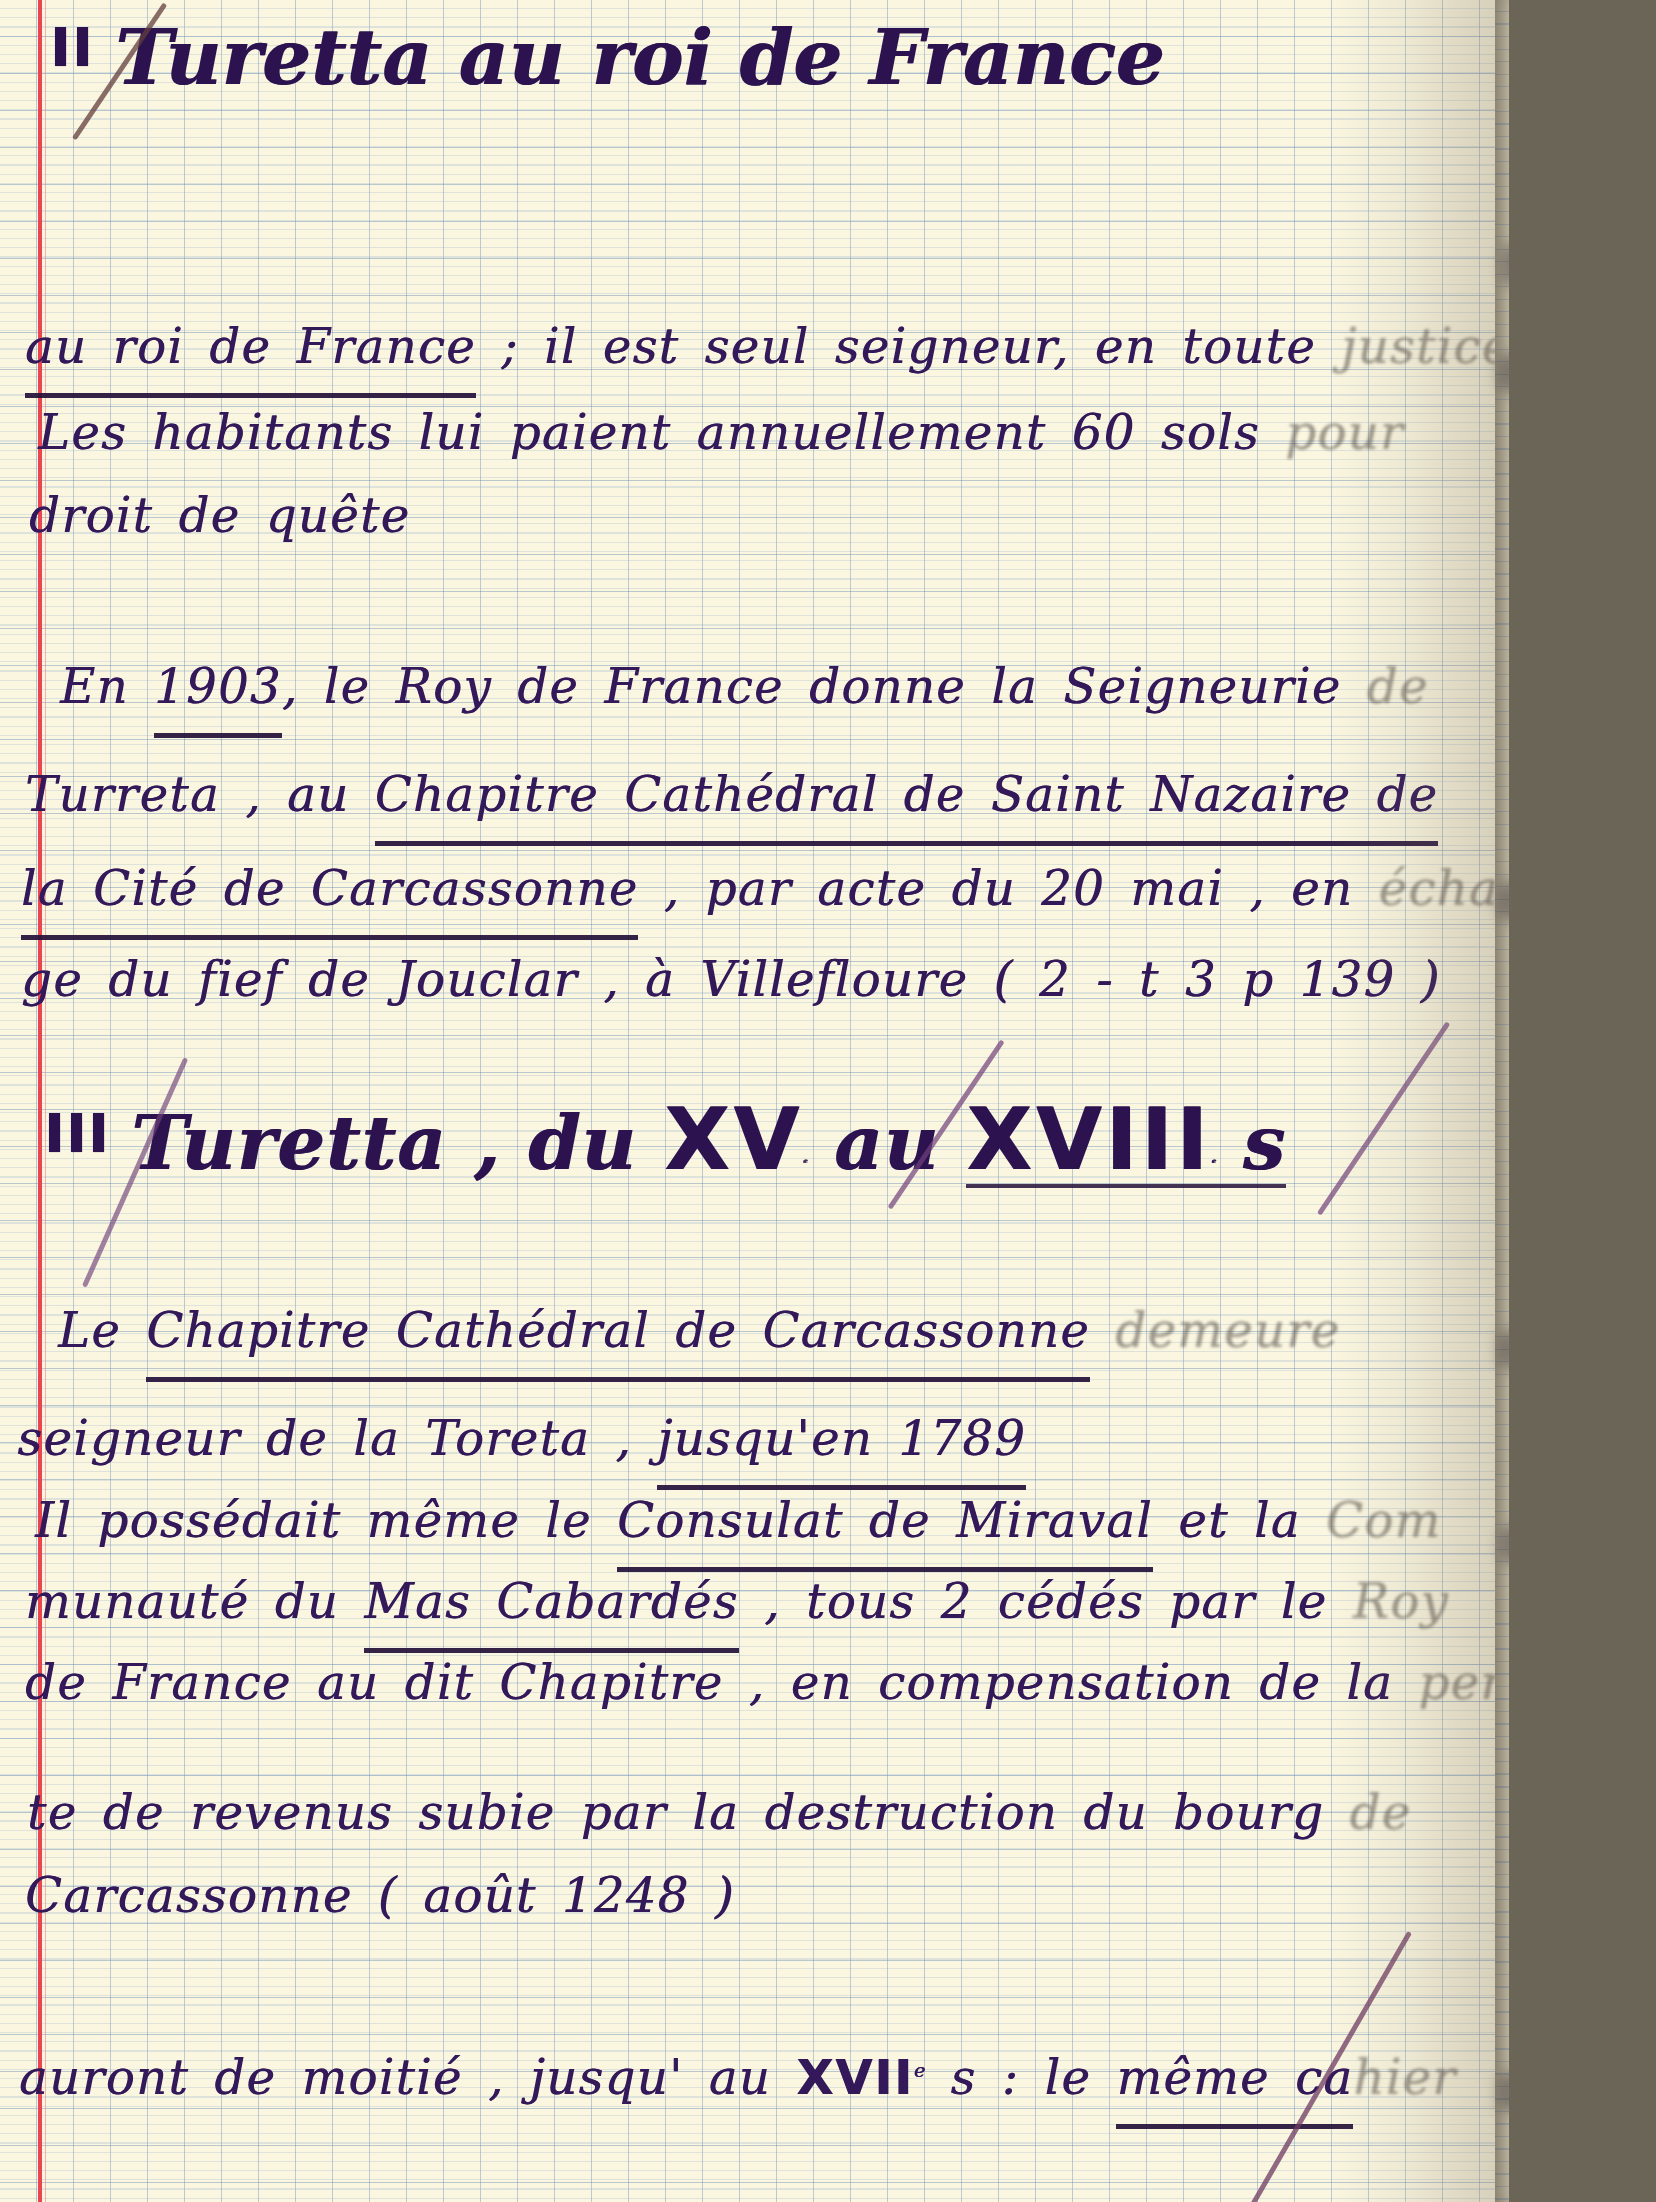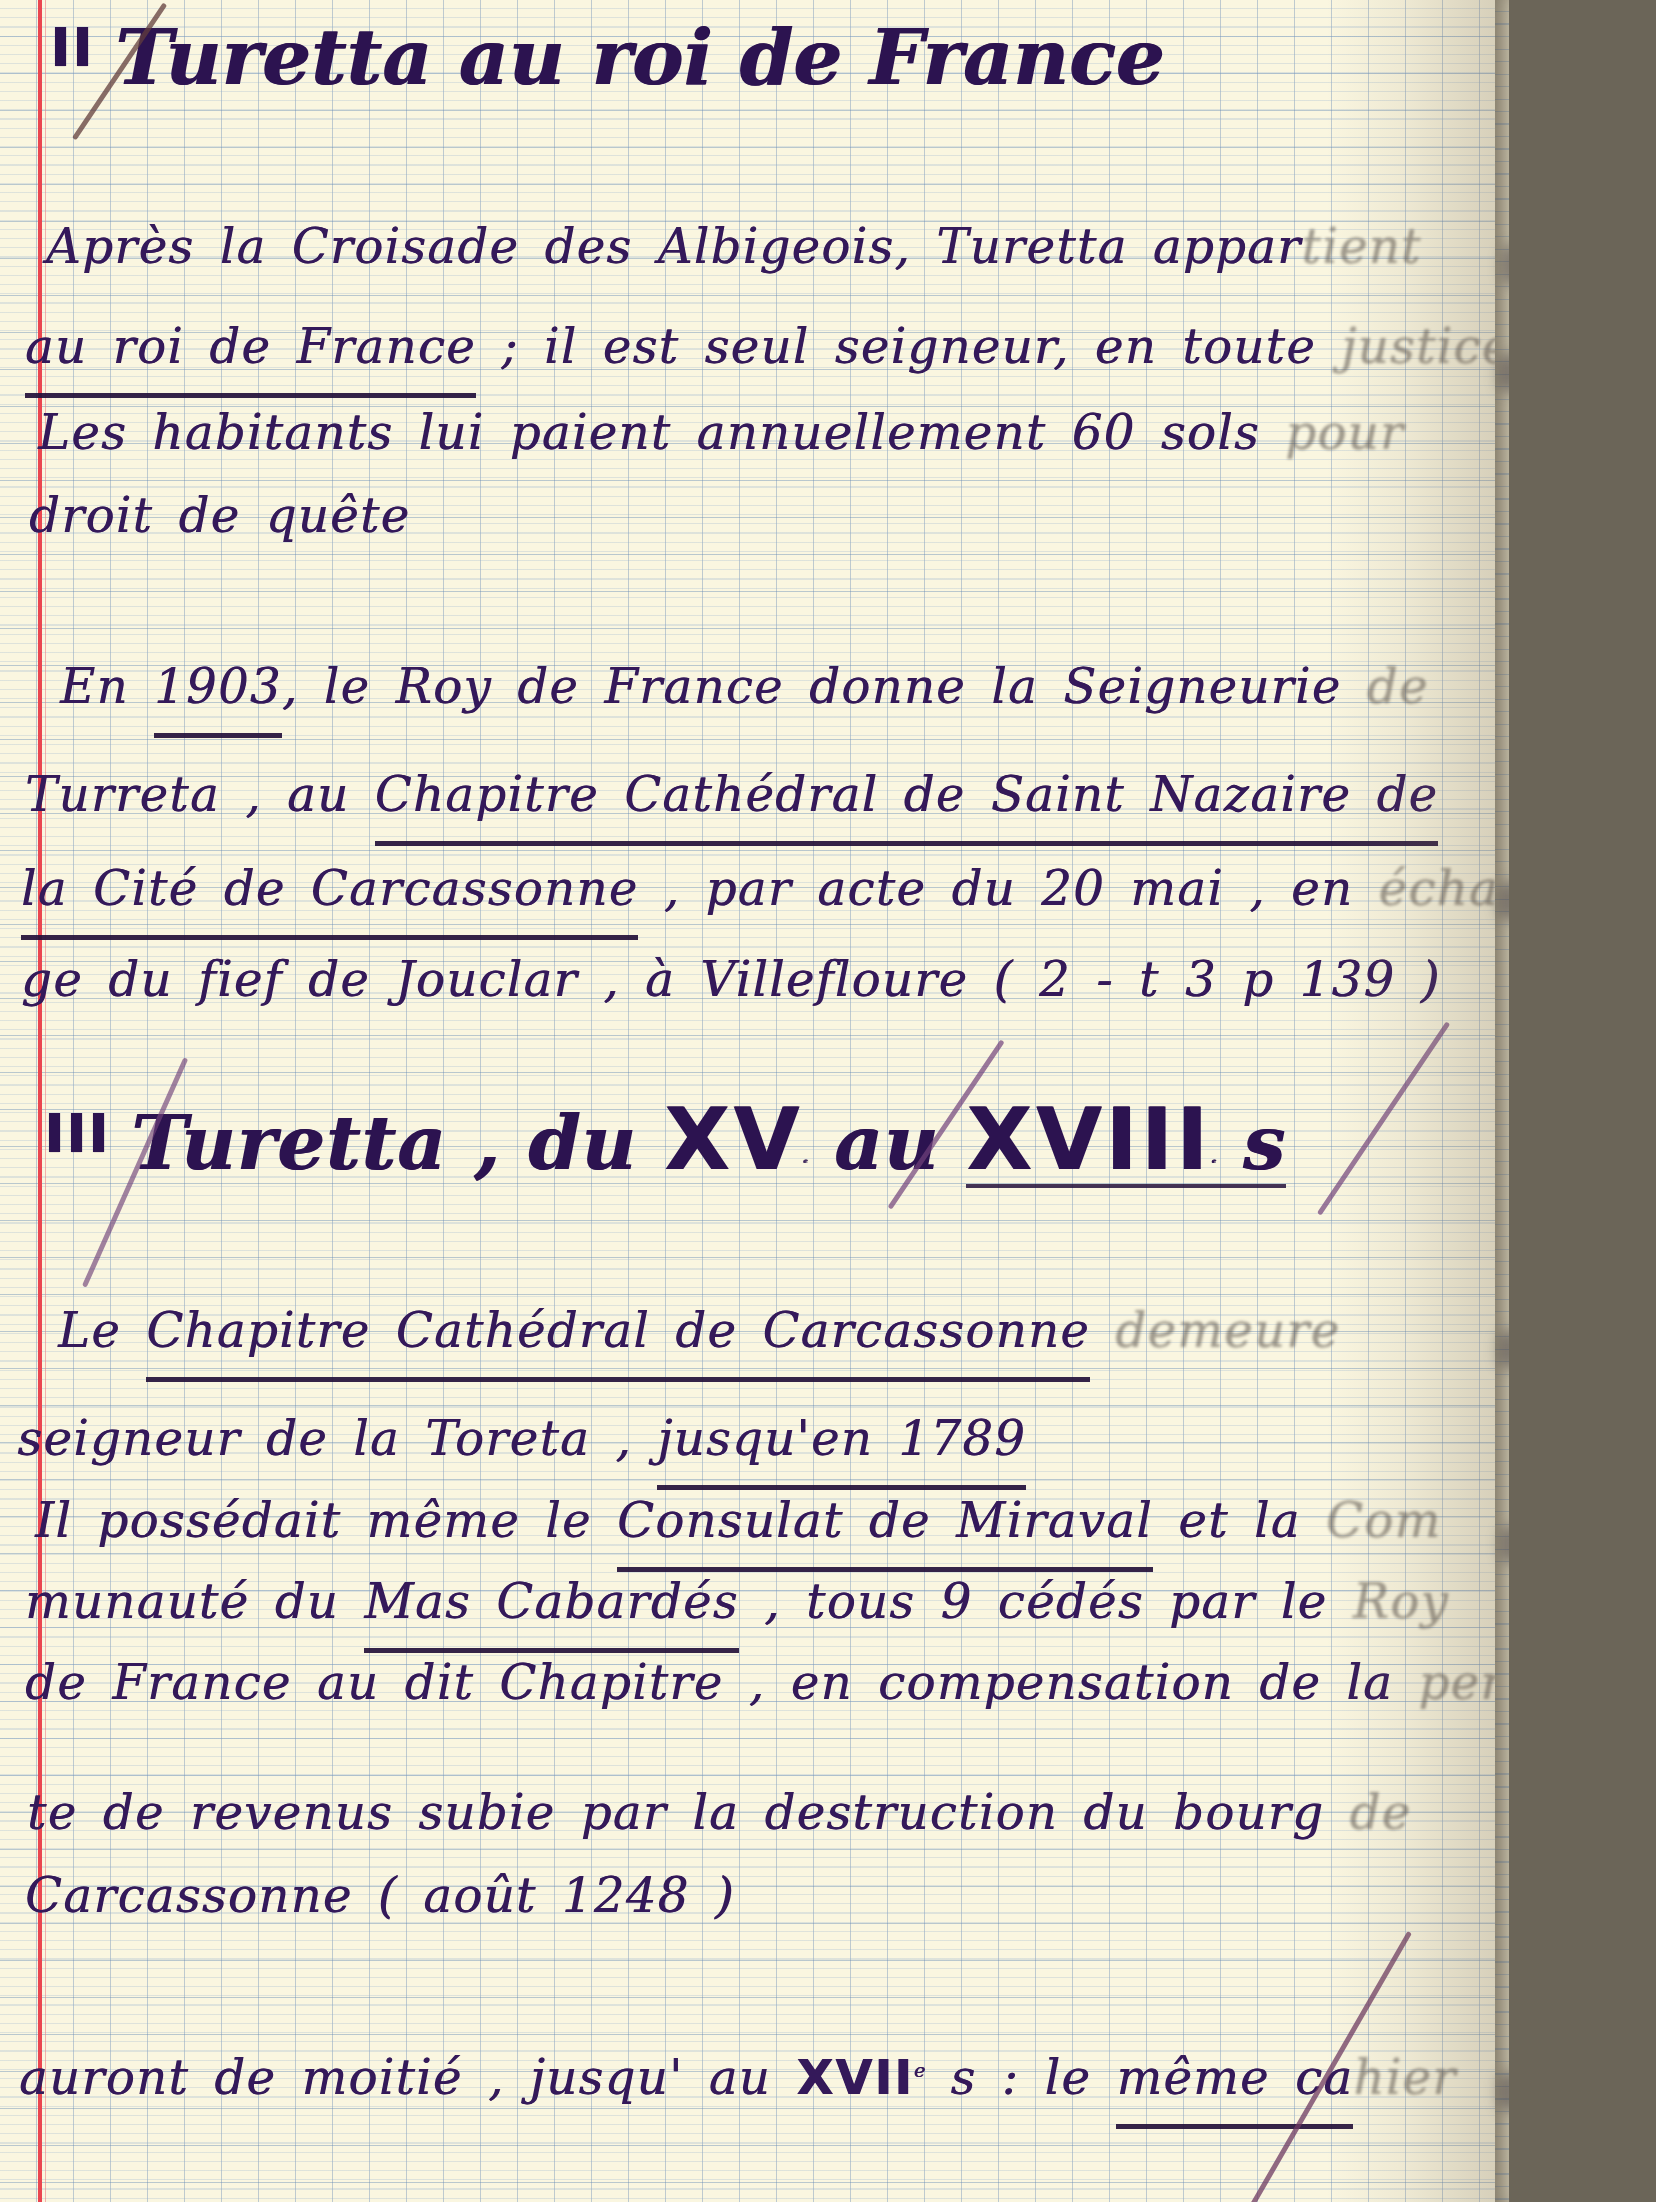--- a/index.html
+++ b/index.html
@@ -103,23 +103,20 @@
 
   <div class="margin-line"></div>
   <div class="margin-line2"></div>
 
   <div class="content">
 
     <div class="heading" style="top:11.5px;left:50px;">
       <span class="numeral">II</span><span class="h2-title">Turetta au roi de France</span>
     </div>
 
-    <div class="line" style="top:213px;left:46px;">
-      <span>Après la Croisade des Albigeois, Turetta appar</span><span class="faded">tient</span>
-    </div>
     <div class="line" style="top:313px;left:25px;">
       <span class="u">au roi de France</span><span> ; il est seul seigneur, en toute </span><span class="faded">justice</span>
     </div>
     <div class="line" style="top:399px;left:38px;">
       <span>Les habitants lui paient annuellement 60 sols </span><span class="faded">pour</span>
     </div>
     <div class="line" style="top:482px;left:29px;">
       <span>droit de quête</span>
     </div>
 
@@ -143,21 +140,21 @@
     <div class="line" style="top:1297px;left:58px;">
       <span>Le </span><span class="u">Chapitre Cathédral de Carcassonne</span><span class="faded"> demeure</span>
     </div>
     <div class="line" style="top:1405px;left:17.3px;">
       <span>seigneur de la Toreta , </span><span class="u">jusqu'en 1789</span>
     </div>
     <div class="line" style="top:1487px;left:35px;">
       <span>Il possédait même le </span><span class="u">Consulat de Miraval</span><span> et la </span><span class="faded">Com</span>
     </div>
     <div class="line" style="top:1568px;left:25px;">
-      <span>munauté du </span><span class="u">Mas Cabardés</span><span> , tous 9 cédés par le </span><span class="faded">Roy</span>
+      <span>munauté du </span><span class="u">Mas Cabardés</span><span> , tous 2 cédés par le </span><span class="faded">Roy</span>
     </div>
     <div class="line" style="top:1649px;left:25px;">
       <span>de France au dit Chapitre , en compensation de la </span><span class="faded">per</span>
     </div>
     <div class="line" style="top:1779px;left:27px;">
       <span>te de revenus subie par la destruction du bourg </span><span class="faded">de</span>
     </div>
     <div class="line" style="top:1862px;left:25px;">
       <span>Carcassonne ( août 1248 )</span>
     </div>

